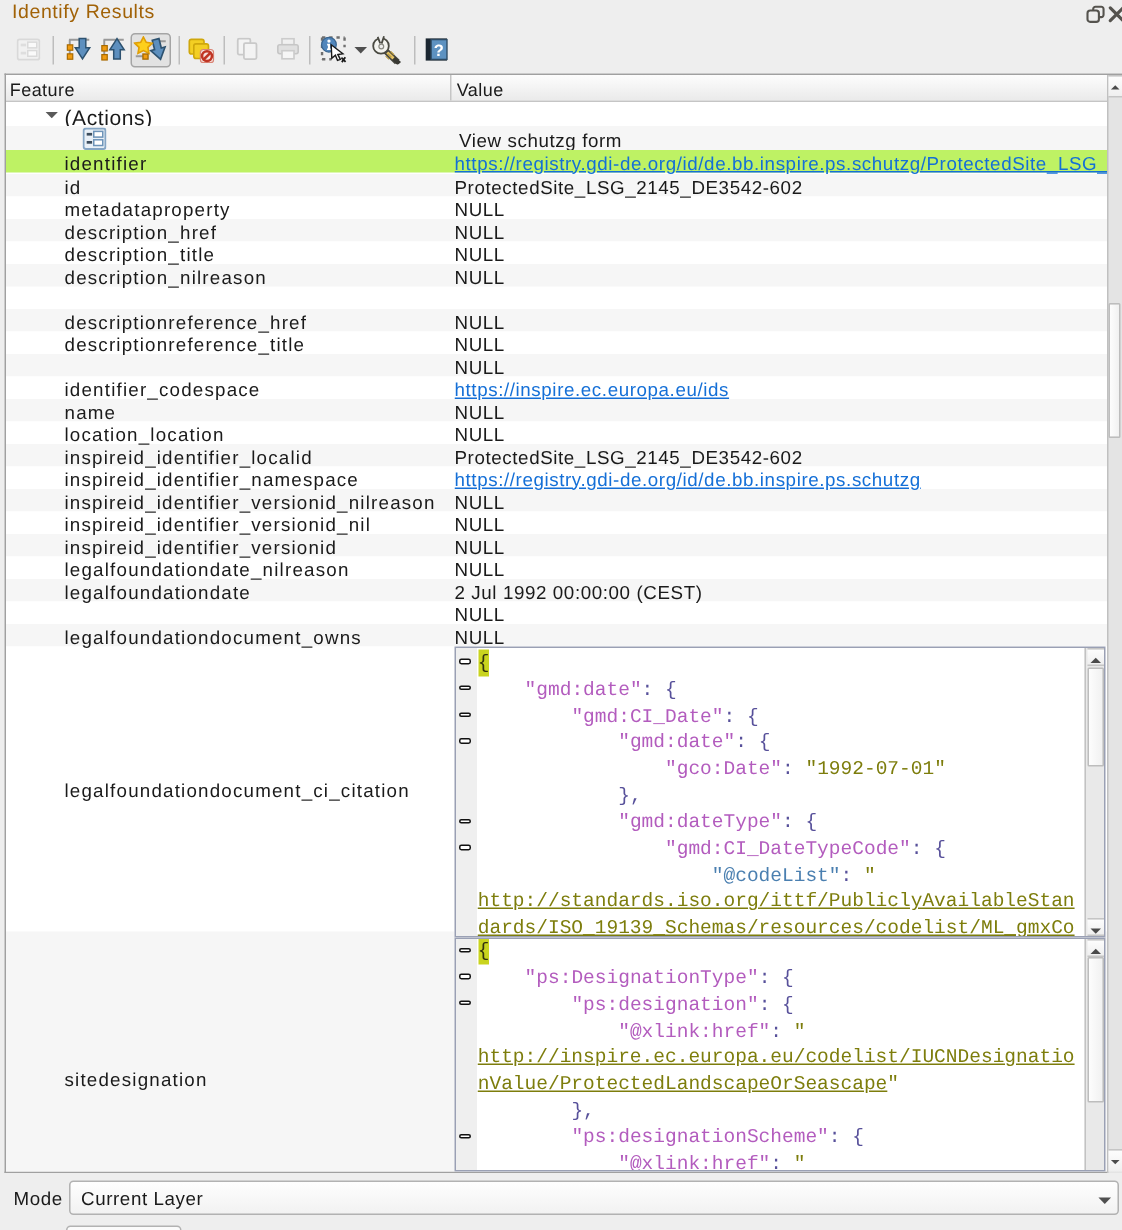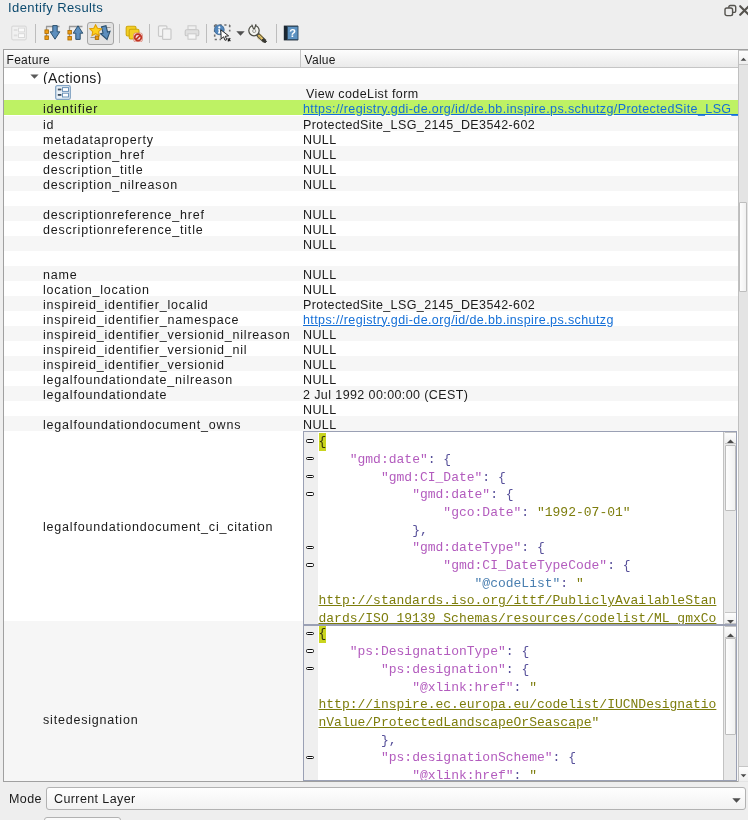--- a/index.html
+++ b/index.html
@@ -1,19 +1,19 @@
 <!DOCTYPE html>
 <html><head><meta charset="utf-8"><title>Identify Results</title>
 <style>
 *{margin:0;padding:0;box-sizing:border-box}
 html,body{width:748px;height:820px;overflow:hidden}
 body{font-family:"Liberation Sans",sans-serif;background:#eeeeee;color:#1a1a1a;position:relative}
 #root{position:absolute;left:0;top:0;width:748px;height:820px;overflow:hidden}
 .abs{position:absolute}
-#title{position:absolute;left:8px;top:0px;font-size:13px;letter-spacing:0.4px;color:#0c4a6e}
+#title{position:absolute;left:8px;top:0px;font-size:13px;letter-spacing:0.4px;color:#a16207}
 .tbtn{position:absolute;top:3px;width:13px;height:13px}
 #toolbar{position:absolute;left:0;top:20px;width:748px;height:28px}
 .tico{position:absolute}
 .tsep{position:absolute;top:4px;width:1px;height:19px;background:#bdbdbd}
 #frame{position:absolute;left:3px;top:49px;width:745px;height:733px;border:1px solid #a0a0a0;border-right:none;background:#ffffff}
 #hdr{position:absolute;left:4px;top:50px;width:744px;height:18px;background:linear-gradient(#fdfdfd,#eaeaea);border-bottom:1px solid #c5c5c5;font-size:12px;letter-spacing:0.3px;color:#1a1a1a}
 #hdr .h1{position:absolute;left:2.5px;top:2.5px}
 #hdr .h2{position:absolute;left:300.5px;top:2.5px}
 #hdr .hsep{position:absolute;left:296px;top:0;width:1px;height:17px;background:#c5c5c5}
 .row{position:absolute;left:4px;width:734px;height:15px;font-size:12.5px;letter-spacing:0.4px;white-space:nowrap}
@@ -144,21 +144,21 @@
       <span style="position:absolute;left:39px;top:2px">(Actions)</span>
     </div>
 <div id="rowicon">
       <span style="position:absolute;left:51px;top:1px"><svg width="16" height="15" viewBox="0 0 16 15">
           <rect x="0.7" y="0.7" width="14.6" height="13.6" rx="1.5" fill="#e9f0f7" stroke="#85a5c4" stroke-width="1.3"></rect>
           <rect x="2.8" y="3.6" width="3.6" height="1.8" fill="#3c4c5c"></rect>
           <rect x="2.8" y="9.0" width="3.6" height="1.8" fill="#3c4c5c"></rect>
           <rect x="7.5" y="2.6" width="6" height="3.8" fill="#ffffff" stroke="#6d93b8" stroke-width="1"></rect>
           <rect x="7.5" y="8.2" width="6" height="3.8" fill="#ffffff" stroke="#6d93b8" stroke-width="1"></rect>
         </svg></span>
-      <span style="position:absolute;left:302px;top:3px">View codeList form</span>
+      <span style="position:absolute;left:302px;top:3px">View schutzg form</span>
     </div>
 <div class="row" style="top:100px;background:#bef264">
       <span class="fn">identifier</span>
       <span class="fv"><span class="lnk">https://registry.gdi-de.org/id/de.bb.inspire.ps.schutzg/ProtectedSite_LSG_2145_DE3542-602</span></span>
     </div>
 <div class="row" style="top:116px;background:#f6f6f6">
       <span class="fn">id</span>
       <span class="fv">ProtectedSite_LSG_2145_DE3542-602</span>
     </div>
 <div class="row" style="top:131px;background:#ffffff">
@@ -180,20 +180,24 @@
 <div class="row" style="top:206px;background:#f6f6f6">
       <span class="fn">descriptionreference_href</span>
       <span class="fv">NULL</span>
     </div>
 <div class="row" style="top:221px;background:#ffffff">
       <span class="fn">descriptionreference_title</span>
       <span class="fv">NULL</span>
     </div>
 <div class="row" style="top:236px;background:#f6f6f6">
       <span class="fv">NULL</span>
+    </div>
+<div class="row" style="top:251px;background:#ffffff">
+      <span class="fn">identifier_codespace</span>
+      <span class="fv"><span class="lnk">https://inspire.ec.europa.eu/ids</span></span>
     </div>
 <div class="row" style="top:266px;background:#f6f6f6">
       <span class="fn">name</span>
       <span class="fv">NULL</span>
     </div>
 <div class="row" style="top:281px;background:#ffffff">
       <span class="fn">location_location</span>
       <span class="fv">NULL</span>
     </div>
 <div class="row" style="top:296px;background:#f6f6f6">

